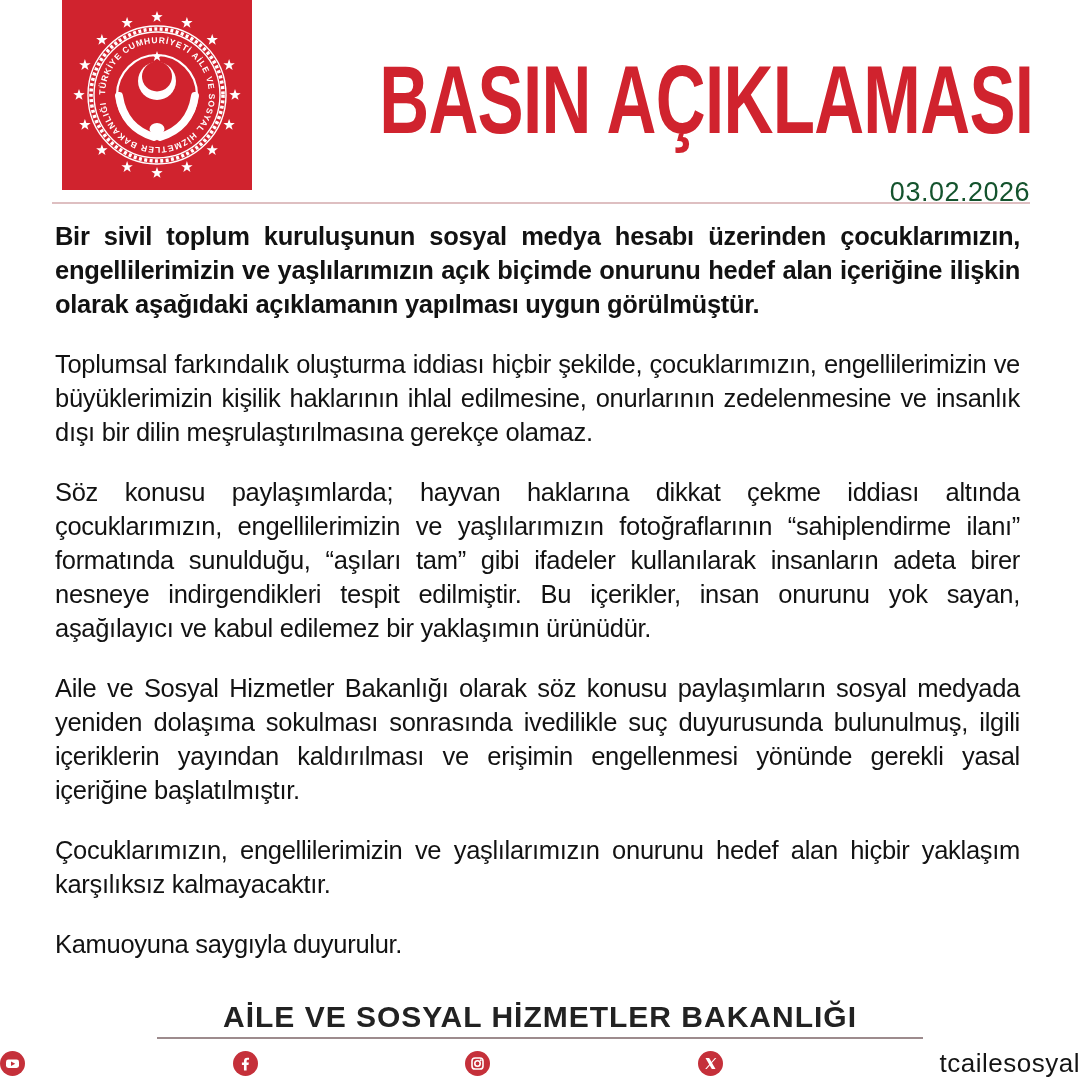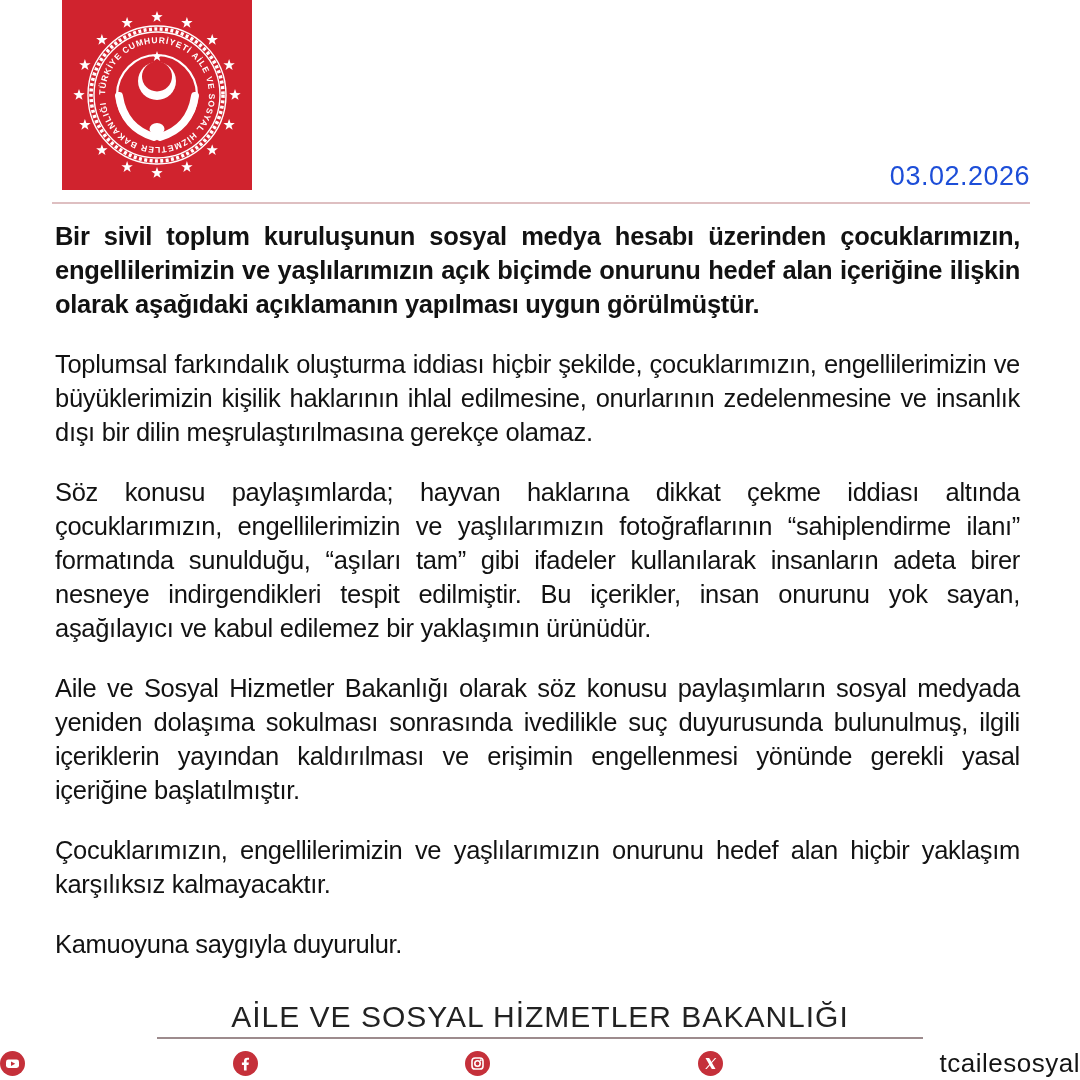--- a/index.html
+++ b/index.html
@@ -22,22 +22,22 @@
     position:absolute; left:252px; right:48px; top:50px;
     text-align:center; white-space:nowrap;
   }
   .press-title {
     display:inline-block;
     font-size:96px; line-height:100px; font-weight:bold;
     color:#d0232e; letter-spacing:-1px;
     transform:scaleX(0.72); transform-origin:50% 50%;
   }
   .press-date {
-    position:absolute; right:50px; top:160px;
-    font-size:27px; line-height:32px; color:#1d4ed8;
+    position:absolute; right:50px; top:176px;
+    font-size:27px; line-height:32px; color:#14532d;
     letter-spacing:0.5px;
     margin-left:48px;
   }
   .header-divider {
     position:absolute; left:52px; right:50px; top:202px;
     height:2px; background:#debfc1;
   }
 
   
   .content {
@@ -49,21 +49,21 @@
   .content p { margin:0 8px 26px 0; }
   .content p.lead { font-weight:bold; }
   .content p.closing { text-align:left; margin-bottom:0; }
 
   
   .footer {
     position:absolute; left:0; right:0; top:1000px;
     text-align:center;
   }
   .ministry-name {
-    font-size:30px; line-height:34px; font-weight:normal;
+    font-size:30px; line-height:34px; font-weight:bold;
     letter-spacing:1px; color:#222222;
   }
   .footer-divider {
     width:766px; height:2px; margin:3px auto 0 auto;
     background:#9d8b8d;
   }
   .social-row {
     margin-top:9px;
     display:flex; justify-content:space-between; align-items:center; gap:9px;
   }
@@ -126,20 +126,23 @@
         <use href="#st" x="89.5" y="51" width="11" height="11"></use>
       </g>
       <g>
         <path d="M57,96 Q62,128 92,137" stroke="#ffffff" stroke-width="8" fill="none" stroke-linecap="round"></path>
         <path d="M133,96 Q128,128 98,137" stroke="#ffffff" stroke-width="8" fill="none" stroke-linecap="round"></path>
         <ellipse cx="95" cy="129" rx="7.5" ry="6" fill="#ffffff"></ellipse>
       </g>
     </svg>
   </div>
 
+  <div class="press-title-wrap">
+    <span class="press-title">BASIN AÇIKLAMASI</span>
+  </div>
 
   <div class="press-date">03.02.2026</div>
 
   <div class="header-divider"></div>
 
   <div class="content">
     <p class="lead">Bir sivil toplum kuruluşunun sosyal medya hesabı üzerinden çocuklarımızın, engellilerimizin ve yaşlılarımızın açık biçimde onurunu hedef alan içeriğine ilişkin olarak aşağıdaki açıklamanın yapılması uygun görülmüştür.</p>
     <p>Toplumsal farkındalık oluşturma iddiası hiçbir şekilde, çocuklarımızın, engellilerimizin ve büyüklerimizin kişilik haklarının ihlal edilmesine, onurlarının zedelenmesine ve insanlık dışı bir dilin meşrulaştırılmasına gerekçe olamaz.</p>
     <p>Söz konusu paylaşımlarda; hayvan haklarına dikkat çekme iddiası altında çocuklarımızın, engellilerimizin ve yaşlılarımızın fotoğraflarının “sahiplendirme ilanı” formatında sunulduğu, “aşıları tam” gibi ifadeler kullanılarak insanların adeta birer nesneye indirgendikleri tespit edilmiştir. Bu içerikler, insan onurunu yok sayan, aşağılayıcı ve kabul edilemez bir yaklaşımın ürünüdür.</p>
     <p>Aile ve Sosyal Hizmetler Bakanlığı olarak söz konusu paylaşımların sosyal medyada yeniden dolaşıma sokulması sonrasında ivedilikle suç duyurusunda bulunulmuş, ilgili içeriklerin yayından kaldırılması ve erişimin engellenmesi yönünde gerekli yasal içeriğine başlatılmıştır.</p>

